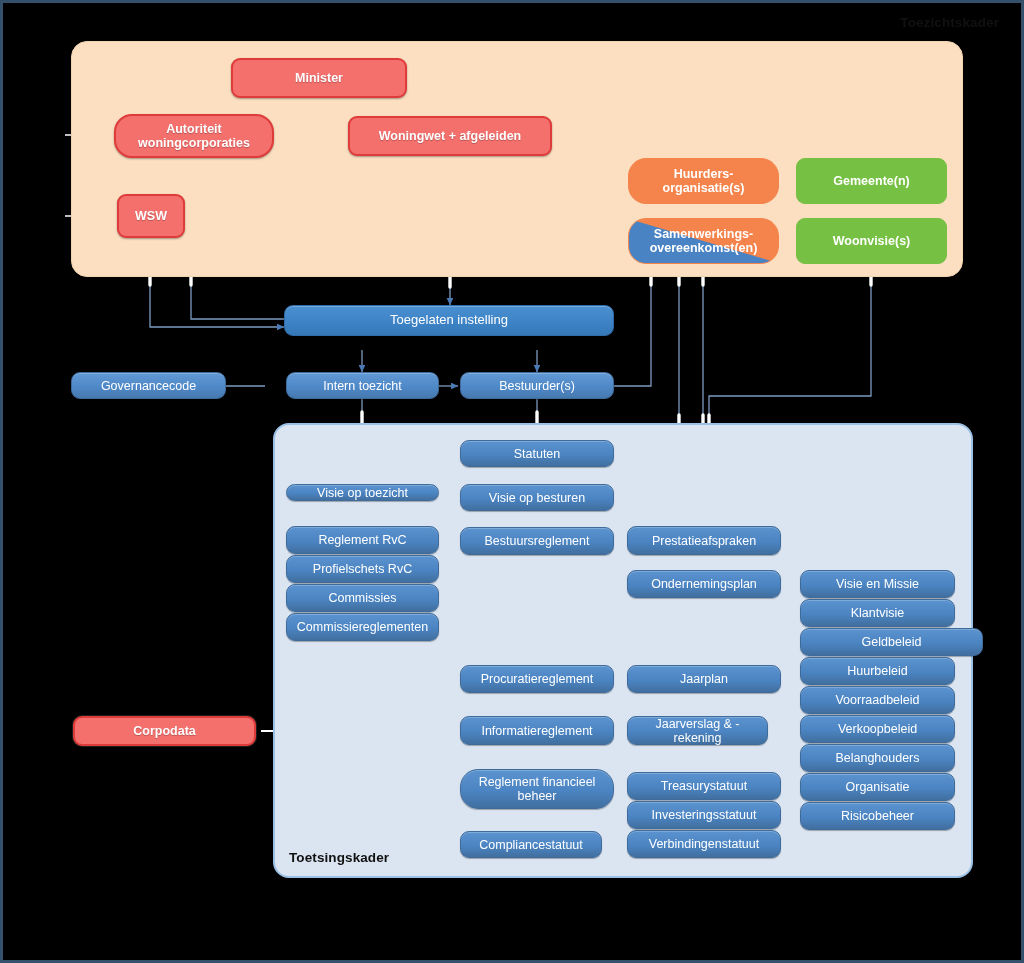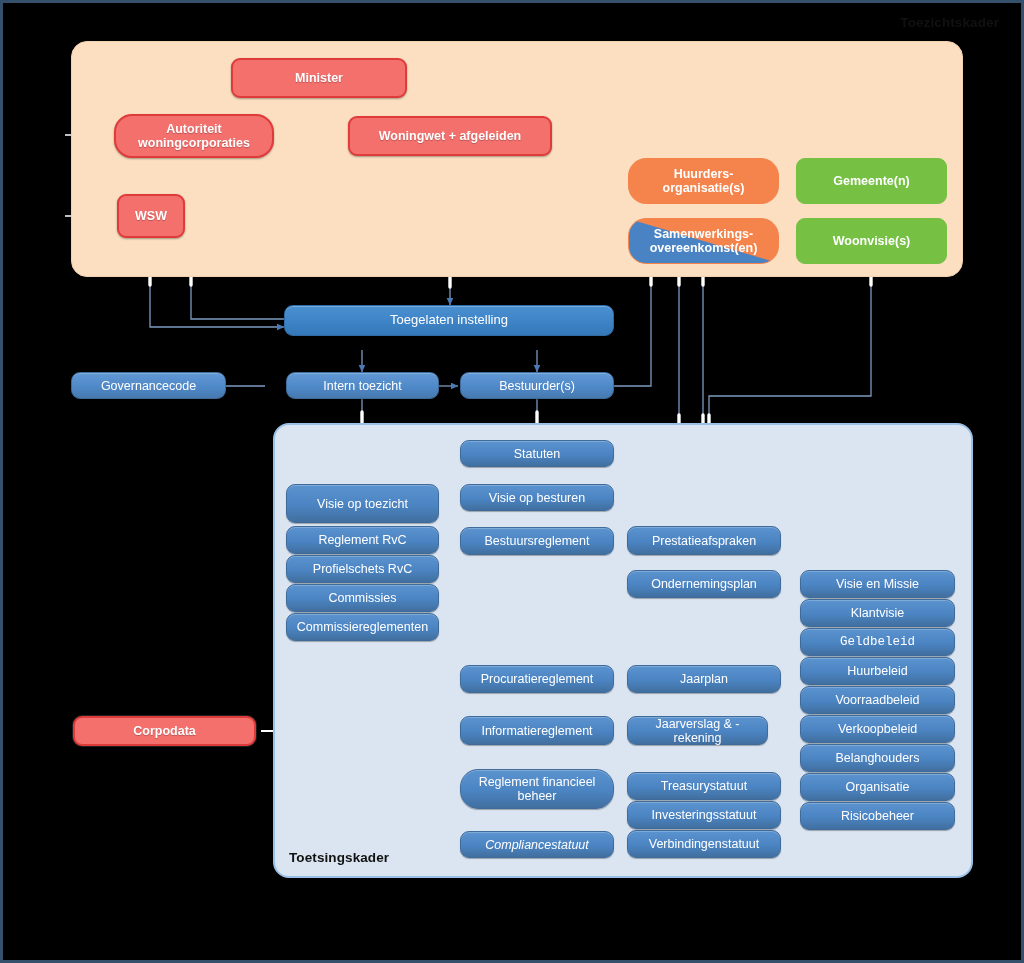--- a/index.html
+++ b/index.html
@@ -250,51 +250,51 @@
   <div class="node n-blue-big" style="left:281px;top:302px;width:330px;height:31px;">Toegelaten instelling</div>
 
   <div class="node n-blue-mid" style="left:68px;top:369px;width:155px;height:27px;">Governancecode</div>
 
   <div class="node n-blue-mid" style="left:283px;top:369px;width:153px;height:27px;">Intern toezicht</div>
 
   <div class="node n-blue-mid" style="left:457px;top:369px;width:154px;height:27px;">Bestuurder(s)</div>
 
   <div class="node n-corpodata" style="left:70px;top:713px;width:183px;height:30px;">Corpodata</div>
 
-  <div class="node n-blue" style="left:283px;top:481px;width:153px;height:39px;">Visie op toezicht</div>
+  <div class="node n-blue" style="left:283px;top:481px;width:153px;height:17px;">Visie op toezicht</div>
   <div class="node n-blue" style="left:283px;top:523px;width:153px;height:28px;">Reglement RvC</div>
   <div class="node n-blue" style="left:283px;top:552px;width:153px;height:28px;">Profielschets RvC</div>
   <div class="node n-blue" style="left:283px;top:581px;width:153px;height:28px;">Commissies</div>
   <div class="node n-blue" style="left:283px;top:610px;width:153px;height:28px;">Commissiereglementen</div>
 
   <div class="node n-blue" style="left:457px;top:437px;width:154px;height:27px;">Statuten</div>
   <div class="node n-blue" style="left:457px;top:481px;width:154px;height:27px;">Visie op besturen</div>
   <div class="node n-blue" style="left:457px;top:524px;width:154px;height:28px;">Bestuursreglement</div>
   <div class="node n-blue" style="left:457px;top:662px;width:154px;height:28px;">Procuratiereglement</div>
   <div class="node n-blue" style="left:457px;top:713px;width:154px;height:29px;">Informatiereglement</div>
   <div class="node n-blue two-line" style="left:457px;top:766px;width:154px;height:40px;">
     <span>
       <span>Reglement financieel</span><br>
       <span>beheer</span>
     </span>
   </div>
-  <div class="node n-blue" style="left:457px;top:828px;width:154px;height:27px;font-style:italic;">Compliancestatuut</div>
+  <div class="node n-blue" style="left:457px;top:828px;width:142px;height:27px;">Compliancestatuut</div>
 
   <div class="node n-blue" style="left:624px;top:523px;width:154px;height:29px;">Prestatieafspraken</div>
   <div class="node n-blue" style="left:624px;top:567px;width:154px;height:28px;">Ondernemingsplan</div>
   <div class="node n-blue" style="left:624px;top:662px;width:154px;height:28px;">Jaarplan</div>
   <div class="node n-blue" style="left:624px;top:713px;width:141px;height:29px;">Jaarverslag &amp; -rekening</div>
   <div class="node n-blue" style="left:624px;top:769px;width:154px;height:28px;">Treasurystatuut</div>
   <div class="node n-blue" style="left:624px;top:798px;width:154px;height:28px;">Investeringsstatuut</div>
   <div class="node n-blue" style="left:624px;top:827px;width:154px;height:28px;">Verbindingenstatuut</div>
 
   <div id="policy-stack">
       <div class="node n-blue" style="left: 797px; top: 567px; width: 155px; height: 28px;">Visie en Missie</div>
       <div class="node n-blue" style="left: 797px; top: 596px; width: 155px; height: 28px;">Klantvisie</div>
-      <div class="node n-blue" style="left: 797px; top: 625px; width: 155px; height: 28px; font-family: Liberation Mono, monospace;">Geldbeleid</div>
+      <div class="node n-blue" style="left: 797px; top: 625px; width: 183px; height: 28px;">Geldbeleid</div>
       <div class="node n-blue" style="left: 797px; top: 654px; width: 155px; height: 28px;">Huurbeleid</div>
       <div class="node n-blue" style="left: 797px; top: 683px; width: 155px; height: 28px;">Voorraadbeleid</div>
       <div class="node n-blue" style="left: 797px; top: 712px; width: 155px; height: 28px;">Verkoopbeleid</div>
       <div class="node n-blue" style="left: 797px; top: 741px; width: 155px; height: 28px;">Belanghouders</div>
       <div class="node n-blue" style="left: 797px; top: 770px; width: 155px; height: 28px;">Organisatie</div>
       <div class="node n-blue" style="left: 797px; top: 799px; width: 155px; height: 28px;">Risicobeheer</div>
     </div>
 
 </div>
 

